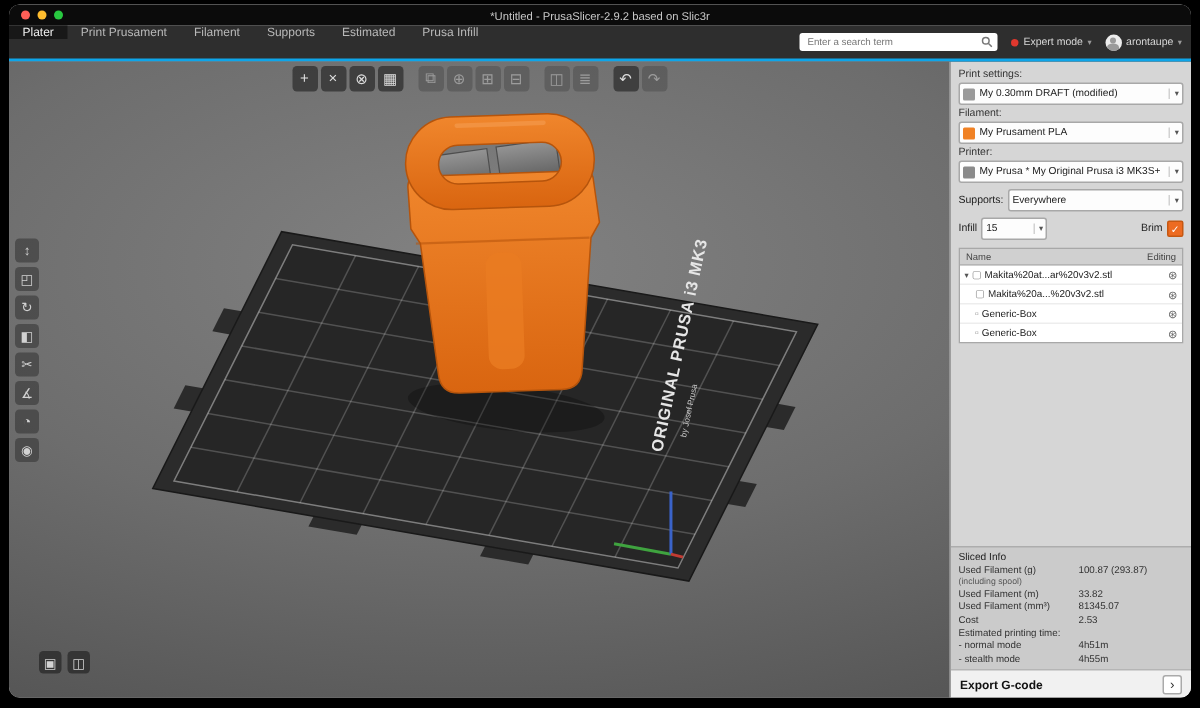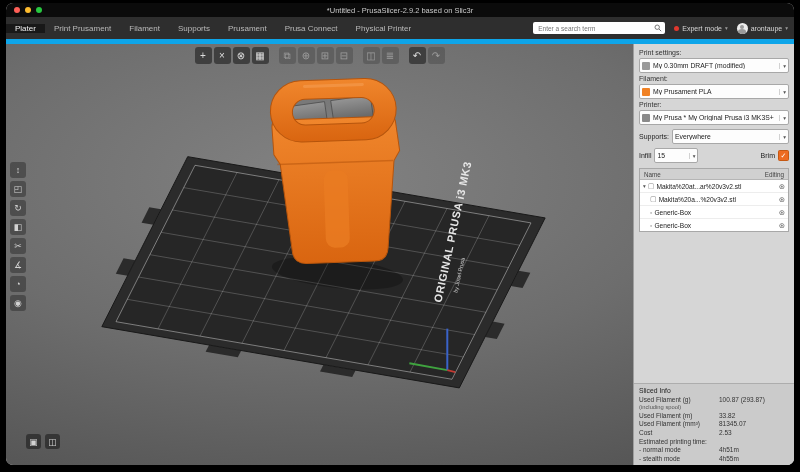--- a/index.html
+++ b/index.html
@@ -6,22 +6,22 @@
     font-family:"Liberation Sans",sans-serif;-webkit-font-smoothing:antialiased;}
   .window{position:absolute;left:6px;top:3px;width:788px;height:462px;border-radius:7px;
     overflow:hidden;background:#d6d6d6;display:flex;flex-direction:column;}
   
   .titlebar{height:14px;background:#0b0b0b;display:flex;align-items:center;position:relative;flex:0 0 auto;}
   .traffic{position:absolute;left:8px;top:4px;display:flex;gap:5px;}
   .tl{width:6px;height:6px;border-radius:50%;display:inline-block;}
   .tl.red{background:#ff5f57}.tl.yellow{background:#febc2e}.tl.green{background:#28c840}
   .title{margin:0 auto;font-size:7.5px;color:#c9c9c9;}
   
-  .tabbar{height:22px;background:#2e2e2e;display:flex;align-items:center;position:relative;flex:0 0 auto;
-    border-bottom:5px solid #0ea5e9;}
+  .tabbar{height:22px;background:#2e2e2e;display:flex;align-items:flex-start;position:relative;flex:0 0 auto;
+    border-bottom:2px solid #0ea5e9;}
   .tab{font-size:8px;color:#b9b9b9;padding:0 9px;display:flex;align-items:center;white-space:nowrap;}
   .tab.active{background:#181818;color:#efefef;}
   .tabbar-right{position:absolute;right:6px;top:0;height:22px;display:flex;align-items:center;gap:9px;}
   .search{width:126px;height:12px;background:#fff;border-radius:2px;display:flex;align-items:center;padding:0 3px;}
   .search input{flex:1;border:0;outline:0;font-size:6.5px;font-family:"Liberation Sans",sans-serif;color:#333;min-width:0;background:transparent;}
   .mode,.user{display:flex;align-items:center;gap:3px;font-size:7px;color:#d6d6d6;}
   .dot{width:5px;height:5px;border-radius:50%;background:#e0382e;}
   .caret-sm{font-size:5.5px;color:#9a9a9a;}
   .avatar{width:11px;height:11px;border-radius:50%;background:#ececec;position:relative;overflow:hidden;}
   .avatar::before{content:"";position:absolute;left:3.5px;top:2px;width:4px;height:4px;border-radius:50%;background:#9a9a9a;}
@@ -95,23 +95,22 @@
       <span class="tl green"></span>
     </div>
     <div class="title">*Untitled - PrusaSlicer-2.9.2 based on Slic3r</div>
   </div>
 
   <div class="tabbar">
     <div class="tab active">Plater</div>
     <div class="tab">Print Prusament</div>
     <div class="tab">Filament</div>
     <div class="tab">Supports</div>
-    <div class="tab">Prusament</div>
-    <div class="tab">Prusa Connect</div>
-    <div class="tab">Physical Printer</div>
+    <div class="tab">Estimated</div>
+    <div class="tab">Prusa Infill</div>
     <div class="tabbar-right">
       <div class="search">
         <input placeholder="Enter a search term" style="">
         <svg width="8" height="8" viewBox="0 0 8 8">
           <circle cx="3.2" cy="3.2" r="2.2" fill="none" stroke="#777" stroke-width="1"></circle>
           <line x1="5" y1="5" x2="7.2" y2="7.2" stroke="#777" stroke-width="1"></line>
         </svg>
       </div>
       <div class="mode">
         <span class="dot"></span>
@@ -330,15 +329,19 @@
         <div class="si-row">
           <span class="si-label">- normal mode</span>
           <span class="si-value">4h51m</span>
         </div>
         <div class="si-row">
           <span class="si-label">- stealth mode</span>
           <span class="si-value">4h55m</span>
         </div>
       </div>
 
+      <div class="export-bar">
+        <span>Export G-code</span>
+        <span class="export-arrow">›</span>
+      </div>
     </div>
   </div>
 </div>
 
 </body></html>

